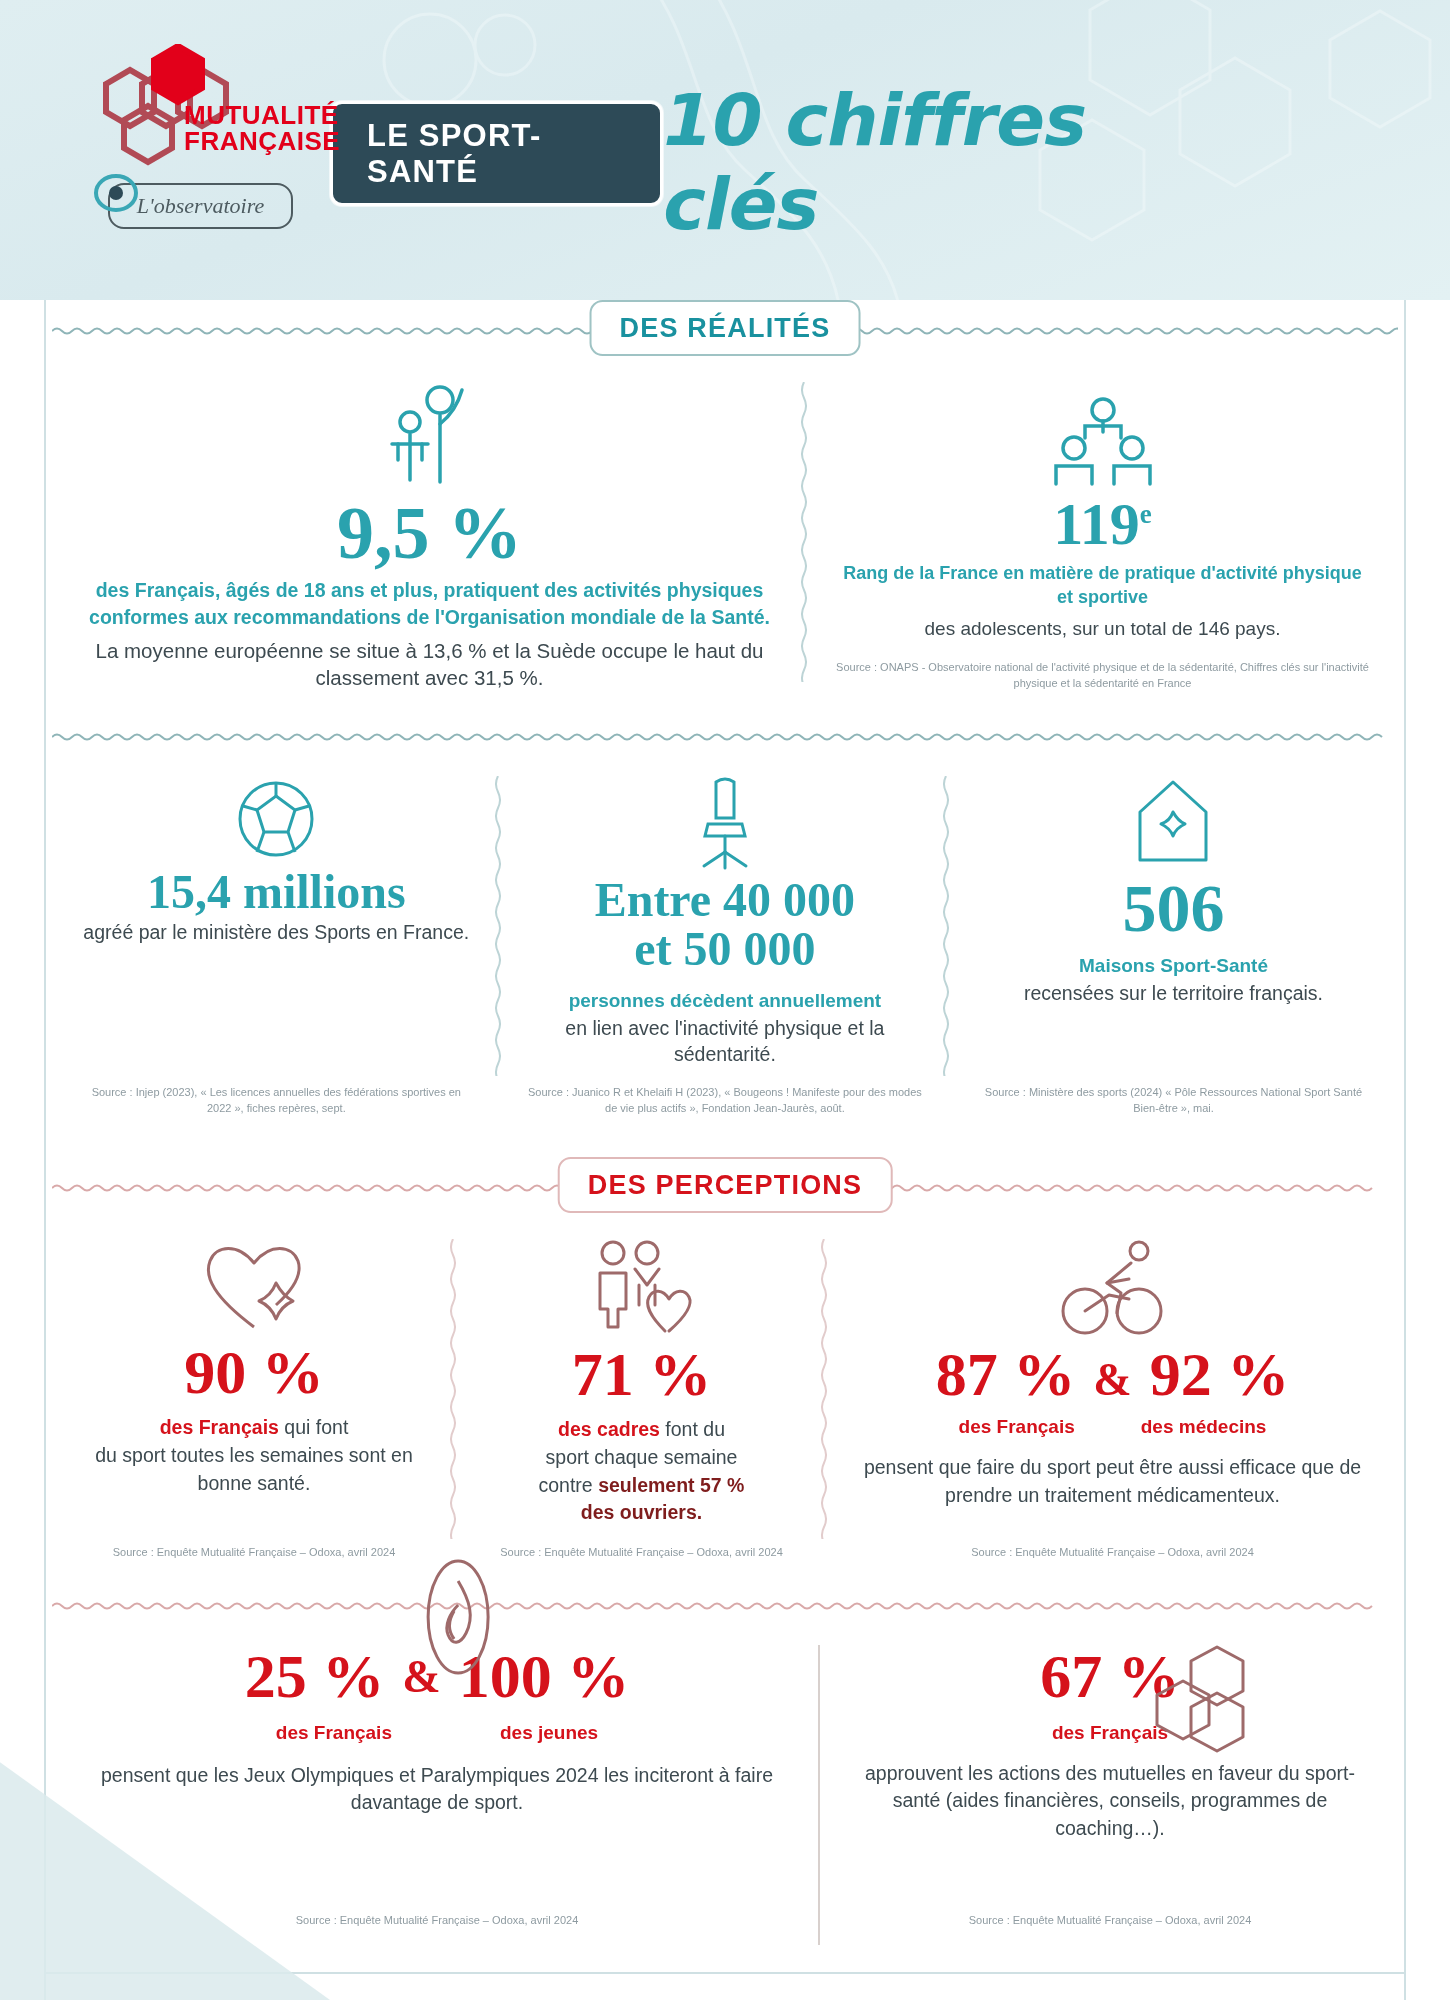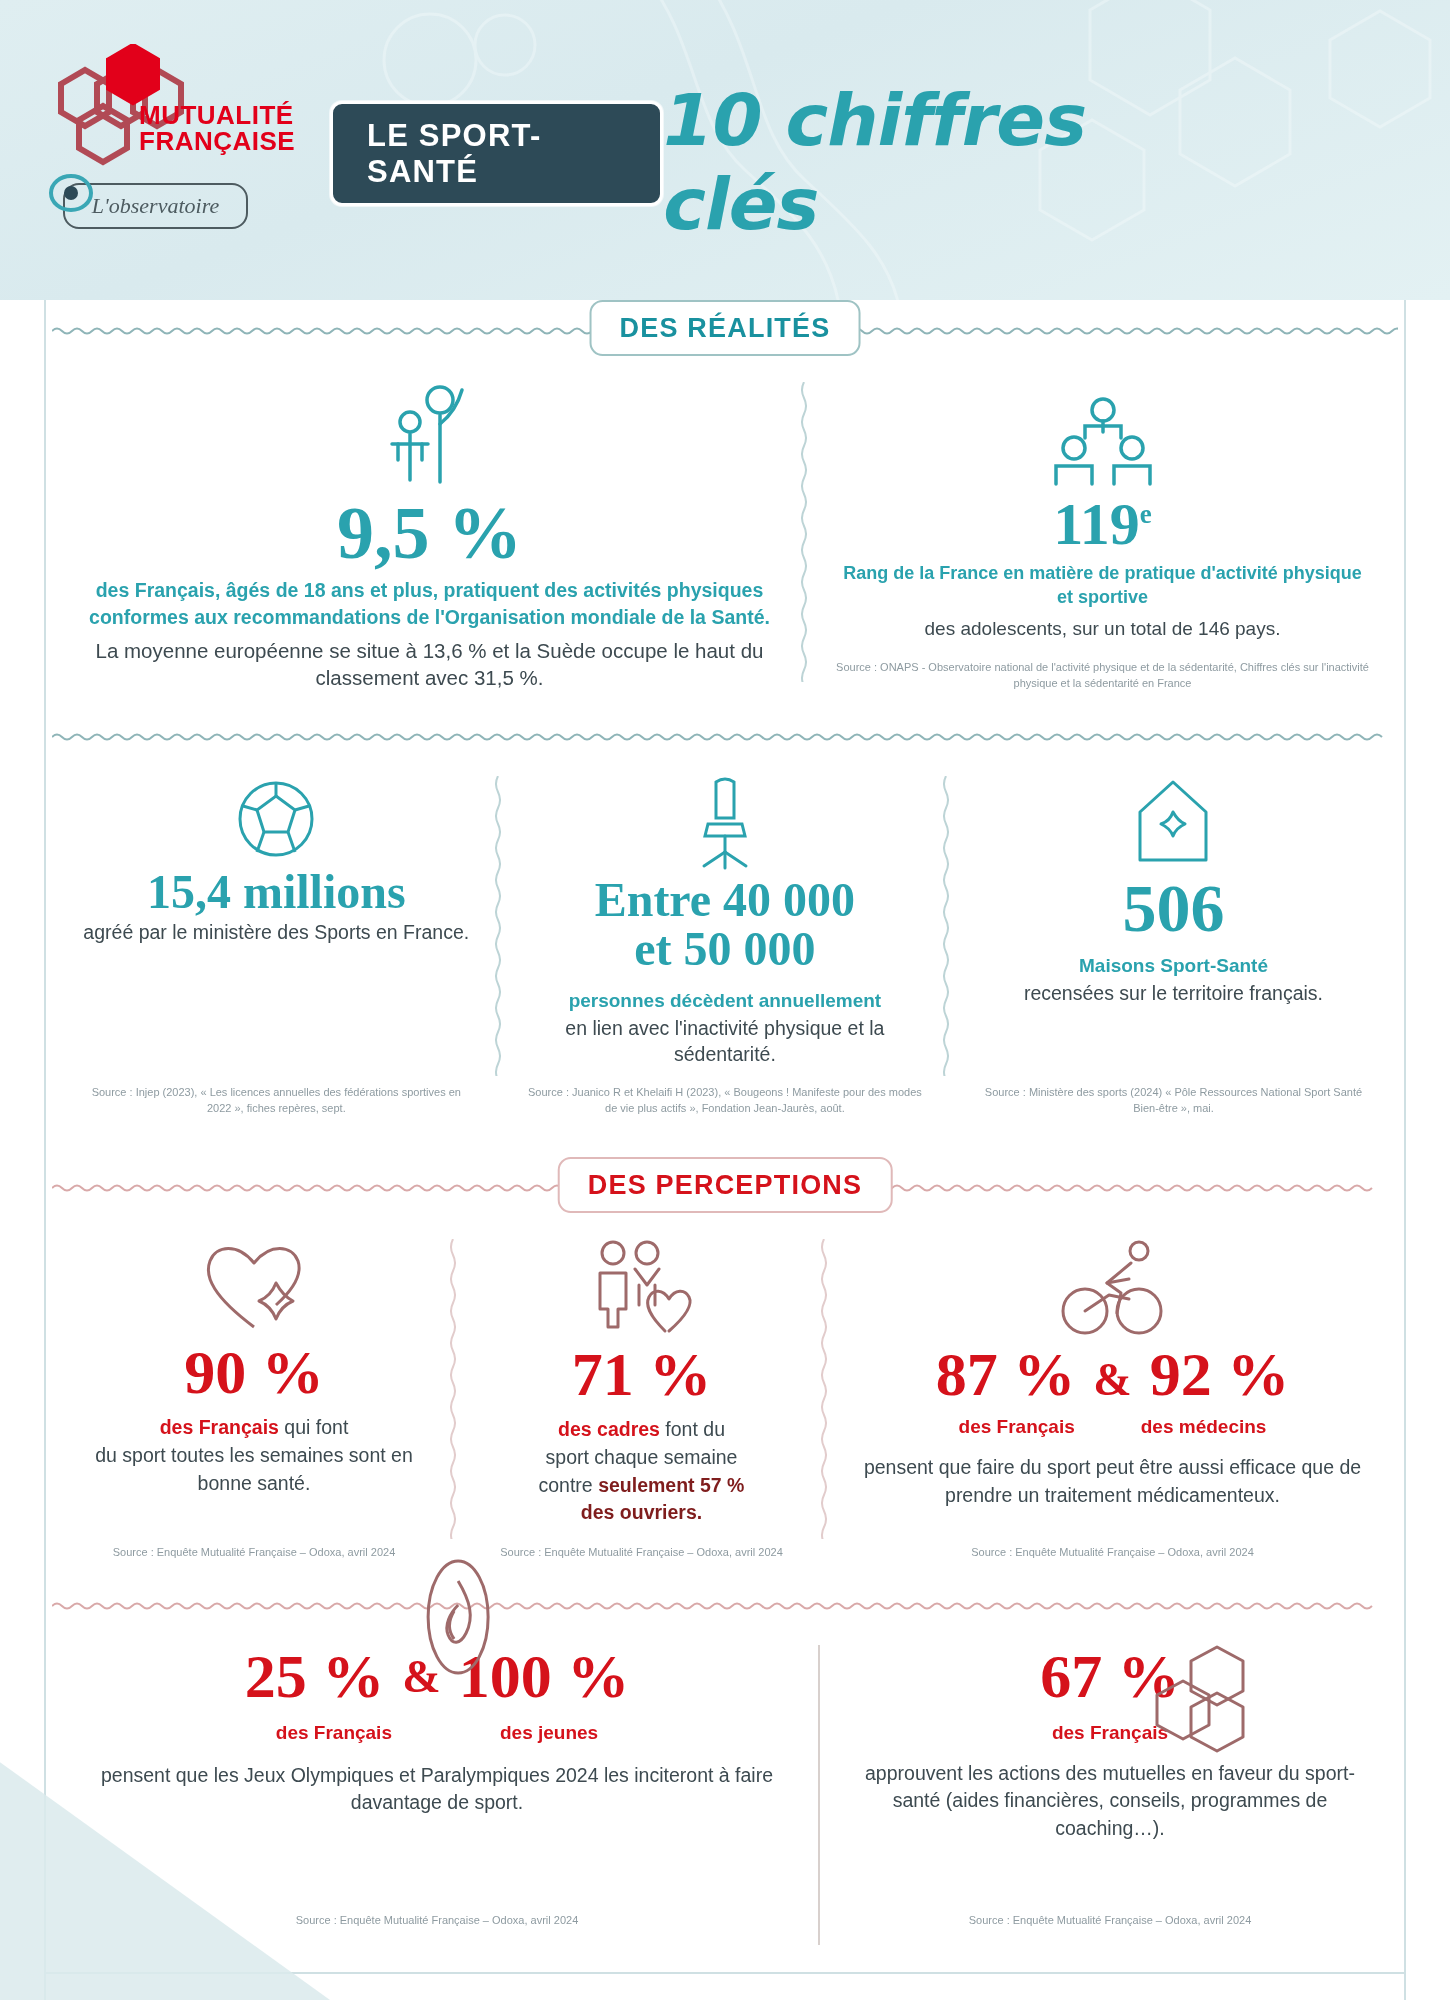--- a/index.html
+++ b/index.html
@@ -32,21 +32,21 @@
     position: relative;
     display: flex;
     align-items: flex-start;
     height: 100%;
     padding: 30px 0 0 0;
   }
 
   
   .logo-block {
     width: 330px;
-    padding-left: 39px;
+    padding-left: 84px;
     padding-top: 14px;
   }
   .logo-mark { position: relative; width: 225px; height: 135px; }
   .logo-hexes { position: absolute; left: 0; top: 0; }
   .logo-words {
     position: absolute;
     left: 100px; top: 58px;
     color: #e2001a;
     font-weight: bold;
     font-size: 26px;

